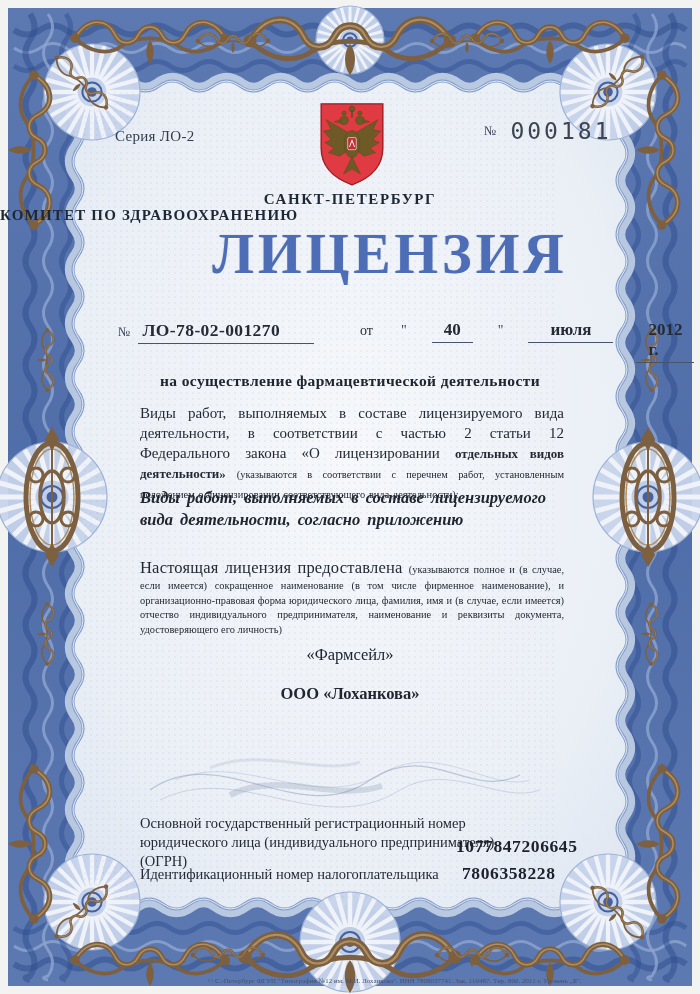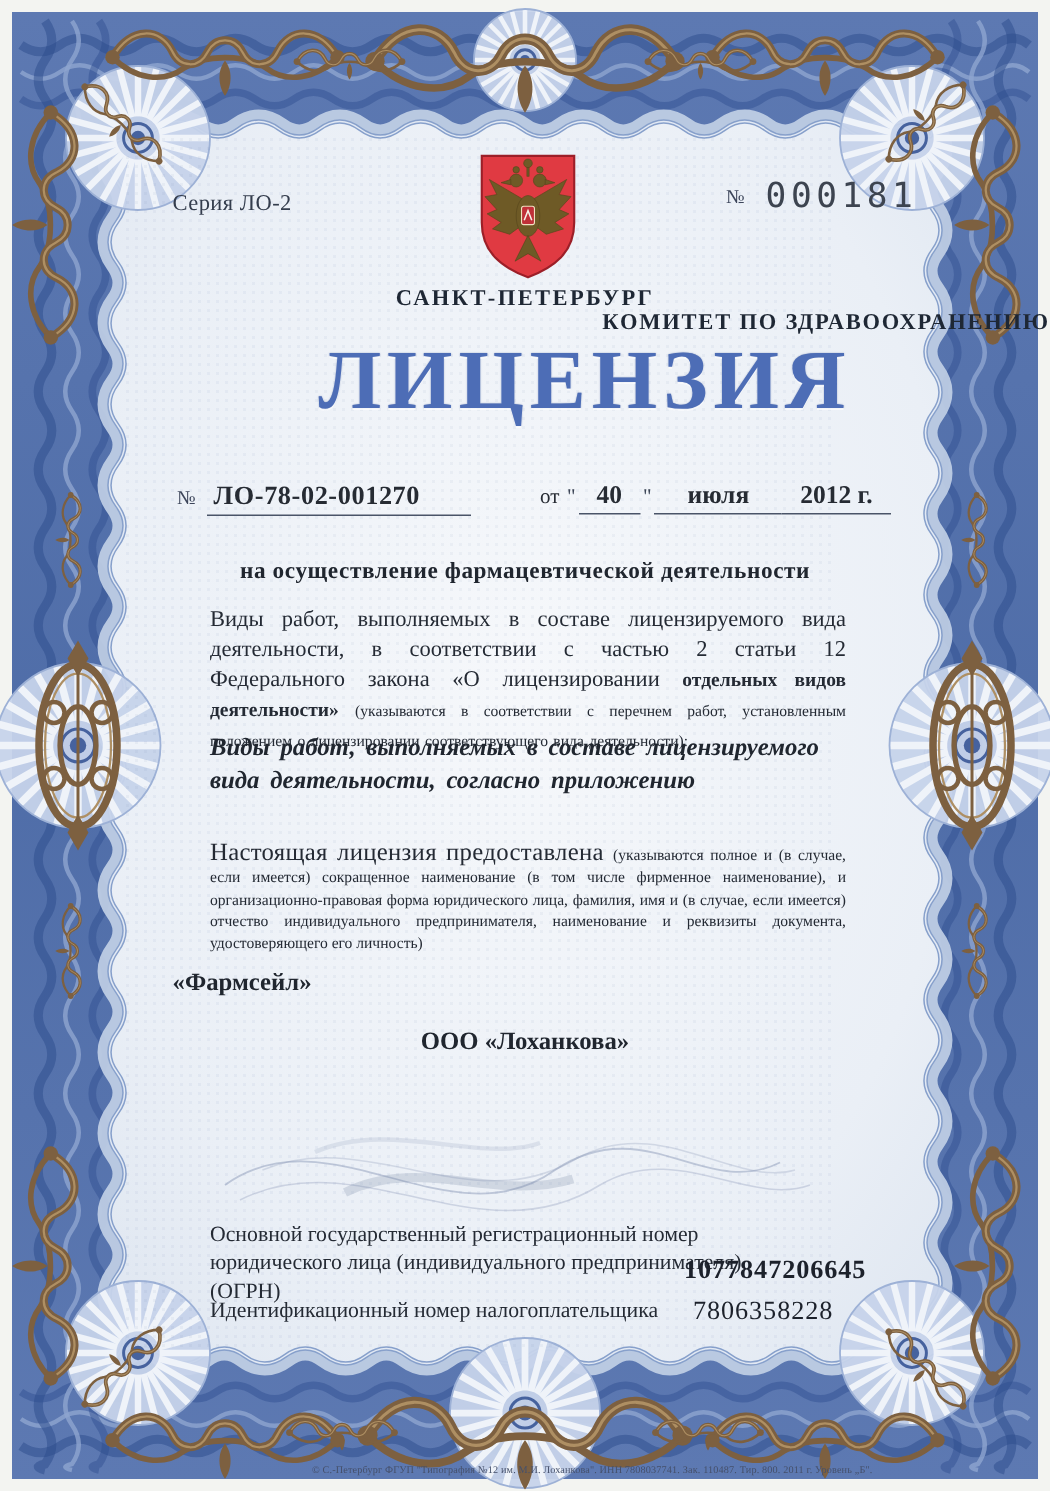--- a/index.html
+++ b/index.html
@@ -16,50 +16,50 @@
     background-image:radial-gradient(rgba(104,126,172,.07) 1px, transparent 1.3px);
     background-size:6px 6px;pointer-events:none;
   }
   .abs{position:absolute;}
   .series{left:115px;top:128px;font-size:15px;color:#343d4d;letter-spacing:.3px;}
   .serial-group{left:484px;top:118px;display:flex;align-items:center;gap:14px;}
   .serial-no-sign{font-size:13px;color:#3c455a;}
   .serial-number{font-family:"DejaVu Sans Mono","Liberation Mono",monospace;font-size:23px;letter-spacing:3px;color:#3d4450;}
   .crest{left:310px;top:101px;width:84px;height:86px;}
   .org1{left:0;top:191px;width:700px;text-align:center;font-weight:bold;font-size:15px;letter-spacing:1.6px;color:#1e2734;}
-  .org2{left:0;top:207px;width:700px;text-align:right;font-weight:bold;font-size:15px;letter-spacing:1.2px;color:#1e2734;}
+  .org2{left:0;top:207px;width:700px;text-align:left;font-weight:bold;font-size:15px;letter-spacing:1.2px;color:#1e2734;}
   .doc-title{
     left:0;top:222px;width:700px;text-align:center;
     font-weight:bold;font-size:56px;letter-spacing:4px;color:#4d6db6;
     text-shadow:0 1px 0 rgba(255,255,255,.7),0 0 1px rgba(47,74,140,.55);
     padding-left:40px;
   }
   .lic-left{left:118px;top:320px;font-size:17px;display:flex;align-items:baseline;}
   .lic-no-sign{font-size:13px;color:#3c455a;margin-right:8px;}
   .lic-number{font-weight:bold;font-size:17.5px;border-bottom:1.5px solid #4a5468;padding:0 34px 2px 4px;letter-spacing:.4px;}
-  .lic-date{left:360px;top:320px;display:flex;align-items:baseline;font-size:17px;}
+  .lic-date{left:360px;top:320px;display:flex;align-items:baseline;font-size:17px;gap:23px;}
   .from-label{font-size:14px;margin-right:3px;}
   .q{font-size:14px;margin:0 2px;color:#3a4354;}
   .u{font-weight:bold;border-bottom:1.5px solid #4a5468;padding:0 12px 2px;}
   .u.month{padding:0 22px 2px;}
   .u.year{padding:0 12px 2px;}
   .subject{left:115px;top:372px;width:470px;text-align:center;font-weight:bold;font-size:15.5px;letter-spacing:.4px;color:#20262f;}
   .para1{left:140px;top:404px;width:424px;text-align:justify;font-size:15px;line-height:1.33;word-spacing:4px;color:#242a34;}
   .para1 .mid{font-weight:bold;font-size:13px;word-spacing:1px;}
   .para1 .note{font-size:10.4px;word-spacing:1px;}
   .works{left:140px;top:487px;width:445px;font-weight:bold;font-size:16.5px;line-height:1.32;word-spacing:3px;color:#20262f;font-style:italic;}
   .granted{left:140px;top:556px;width:424px;text-align:justify;font-size:10.4px;line-height:1.4;color:#242a34;}
   .granted .main{font-weight:normal;font-size:16.5px;letter-spacing:.2px;}
   .name1{left:115px;top:624px;width:470px;text-align:center;font-weight:bold;font-size:16.5px;color:#20262f;}
-  .name2{left:115px;top:645px;width:470px;font-weight:bold;font-size:16.5px;color:#20262f;}
+  .name2{left:115px;top:645px;width:470px;text-align:center;font-weight:normal;font-size:16.5px;color:#20262f;}
   .short-name{left:115px;top:684px;width:470px;text-align:center;font-weight:bold;font-size:16.5px;color:#20262f;}
   .ogrn-label{left:140px;top:814px;width:402px;font-size:14.5px;line-height:1.3;color:#242a34;}
   .ogrn-value{left:456px;top:836px;font-weight:bold;font-size:17.5px;letter-spacing:.6px;color:#1c212b;}
   .inn-label{left:140px;top:866px;font-size:14.5px;color:#242a34;}
-  .inn-value{left:462px;top:863px;font-weight:normal;font-size:17.5px;letter-spacing:.6px;color:#1c212b;}
+  .inn-value{left:462px;top:863px;font-weight:bold;font-size:17.5px;letter-spacing:.6px;color:#1c212b;}
   .imprint{left:208px;top:977px;width:470px;font-size:6.8px;color:#45506b;letter-spacing:.1px;}
 </style>
 </head>
 <body>
 
 <svg id="frame-svg" width="700" height="994" viewBox="0 0 700 994">
   <defs>
     <linearGradient id="bandgrad" x1="0" y1="0" x2="0" y2="1">
       <stop offset="0" stop-color="#5d79b2"></stop>
       <stop offset="0.5" stop-color="#4f6da8"></stop>

